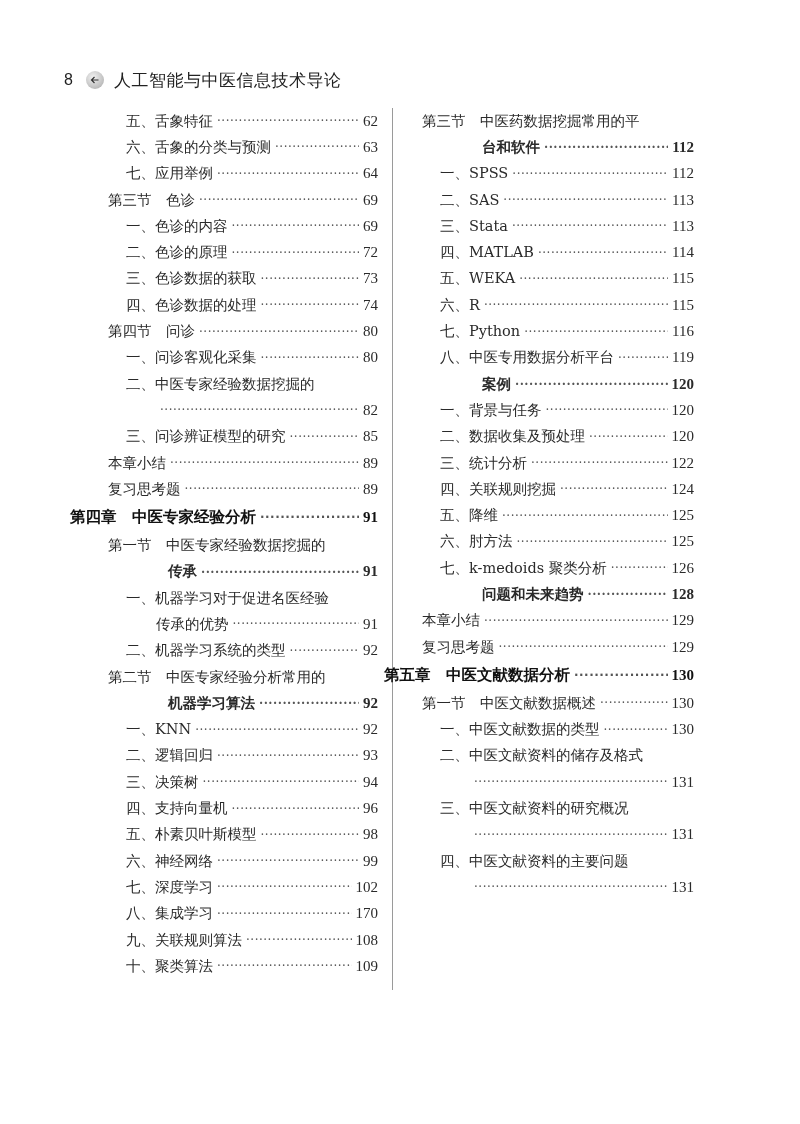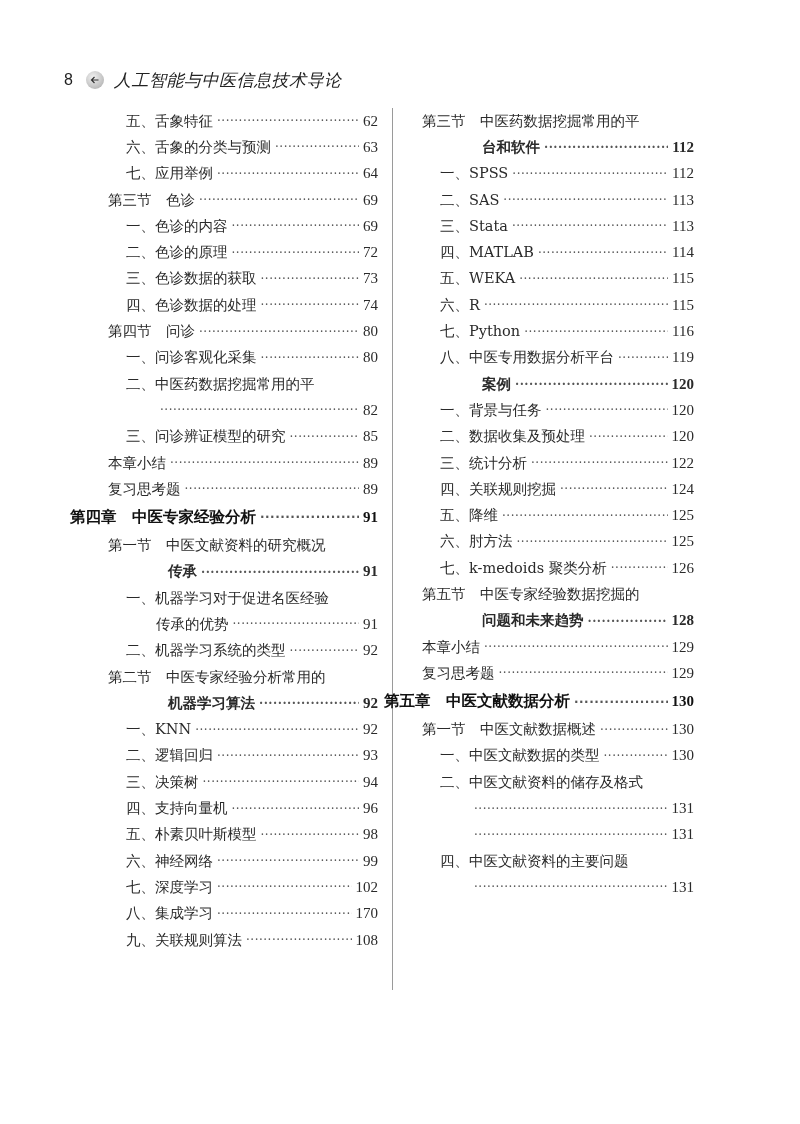--- a/index.html
+++ b/index.html
@@ -4,21 +4,21 @@
 <style>
   html, body { margin: 0; padding: 0; background: #ffffff; }
   body { width: 800px; height: 1124px; position: relative; overflow: hidden;
          font-family: "DejaVu Serif", "Liberation Serif", serif; color: #2a2a2a; }
   .header { position: absolute; left: 64px; top: 68px; height: 24px; display: flex; align-items: center; }
   .page-num { font-family: "Liberation Sans", sans-serif; font-size: 16px; color: #222; width: 18px; }
   .back-icon { width: 18px; height: 18px; border-radius: 50%;
                background: radial-gradient(circle at 40% 35%, #f2f2f2, #bdbdbd 70%, #9a9a9a);
                display: flex; align-items: center; justify-content: center; margin-left: 4px; margin-right: 10px; }
   .back-icon svg { width: 12px; height: 12px; }
-  .book-title { font-family: "DejaVu Serif", serif; font-style: italic; font-size: 17px; color: #222; letter-spacing: 0.5px; }
+  .book-title { font-family: "DejaVu Serif", serif; font-size: 17px; color: #222; letter-spacing: 0.5px; }
 
   .col { position: absolute; top: 108px; }
   .col-left { left: 90px; width: 288px; }
   .col-right { left: 404px; width: 290px; }
   .divider { position: absolute; left: 392px; top: 108px; width: 1px; height: 882px; background: #9a9a9a; }
 
   .row { position: relative; height: 26.3px; display: flex; align-items: center; font-size: 14.5px; white-space: nowrap; }
   .row .label { flex: 0 0 auto; }
   .row .dots { flex: 1 1 auto; overflow: hidden; margin: 0 4px; color: #555; letter-spacing: 0.5px; font-size: 12px; line-height: 1; height: 12px; }
   .row .dots::before { content: "································································································"; }
@@ -91,21 +91,21 @@
       <span class="label">第四节　问诊</span>
       <span class="dots"></span>
       <span class="pg">80</span>
     </div>
     <div class="row lvl-2">
       <span class="label">一、问诊客观化采集</span>
       <span class="dots"></span>
       <span class="pg">80</span>
     </div>
     <div class="row lvl-2 nodots">
-      <span class="label">二、中医药数据挖掘常用的平</span>
+      <span class="label">二、中医专家经验数据挖掘的</span>
       <span class="dots"></span>
       <span class="pg"></span>
     </div>
     <div class="row lvl-cont1">
       <span class="label"></span>
       <span class="dots"></span>
       <span class="pg">82</span>
     </div>
     <div class="row lvl-2">
       <span class="label">三、问诊辨证模型的研究</span>
@@ -121,21 +121,21 @@
       <span class="label">复习思考题</span>
       <span class="dots"></span>
       <span class="pg">89</span>
     </div>
     <div class="row lvl-0 chapter">
       <span class="label">第四章　中医专家经验分析</span>
       <span class="dots"></span>
       <span class="pg">91</span>
     </div>
     <div class="row lvl-1 nodots">
-      <span class="label">第一节　中医文献资料的研究概况</span>
+      <span class="label">第一节　中医专家经验数据挖掘的</span>
       <span class="dots"></span>
       <span class="pg"></span>
     </div>
     <div class="row lvl-cont2">
       <span class="label">传承</span>
       <span class="dots"></span>
       <span class="pg">91</span>
     </div>
     <div class="row lvl-2 nodots">
       <span class="label">一、机器学习对于促进名医经验</span>
@@ -199,20 +199,25 @@
     </div>
     <div class="row lvl-2">
       <span class="label">八、集成学习</span>
       <span class="dots"></span>
       <span class="pg">170</span>
     </div>
     <div class="row lvl-2">
       <span class="label">九、关联规则算法</span>
       <span class="dots"></span>
       <span class="pg">108</span>
+    </div>
+    <div class="row lvl-2">
+      <span class="label">十、聚类算法</span>
+      <span class="dots"></span>
+      <span class="pg">109</span>
     </div>
   </div>
 <div class="divider"></div>
 <div class="col col-right" id="col-right">
     <div class="row lvl-1 nodots">
       <span class="label">第三节　中医药数据挖掘常用的平</span>
       <span class="dots"></span>
       <span class="pg"></span>
     </div>
     <div class="row lvl-cont2">
@@ -293,25 +298,20 @@
     <div class="row lvl-2">
       <span class="label">六、肘方法</span>
       <span class="dots"></span>
       <span class="pg">125</span>
     </div>
     <div class="row lvl-2">
       <span class="label">七、k-medoids 聚类分析</span>
       <span class="dots"></span>
       <span class="pg">126</span>
     </div>
-    <div class="row lvl-1 nodots">
-      <span class="label">第五节　中医专家经验数据挖掘的</span>
-      <span class="dots"></span>
-      <span class="pg"></span>
-    </div>
     <div class="row lvl-cont2">
       <span class="label">问题和未来趋势</span>
       <span class="dots"></span>
       <span class="pg">128</span>
     </div>
     <div class="row lvl-1">
       <span class="label">本章小结</span>
       <span class="dots"></span>
       <span class="pg">129</span>
     </div>
@@ -338,20 +338,25 @@
     <div class="row lvl-2 nodots">
       <span class="label">二、中医文献资料的储存及格式</span>
       <span class="dots"></span>
       <span class="pg"></span>
     </div>
     <div class="row lvl-cont1">
       <span class="label"></span>
       <span class="dots"></span>
       <span class="pg">131</span>
     </div>
+    <div class="row lvl-2 nodots">
+      <span class="label">三、中医文献资料的研究概况</span>
+      <span class="dots"></span>
+      <span class="pg"></span>
+    </div>
     <div class="row lvl-cont1">
       <span class="label"></span>
       <span class="dots"></span>
       <span class="pg">131</span>
     </div>
     <div class="row lvl-2 nodots">
       <span class="label">四、中医文献资料的主要问题</span>
       <span class="dots"></span>
       <span class="pg"></span>
     </div>

